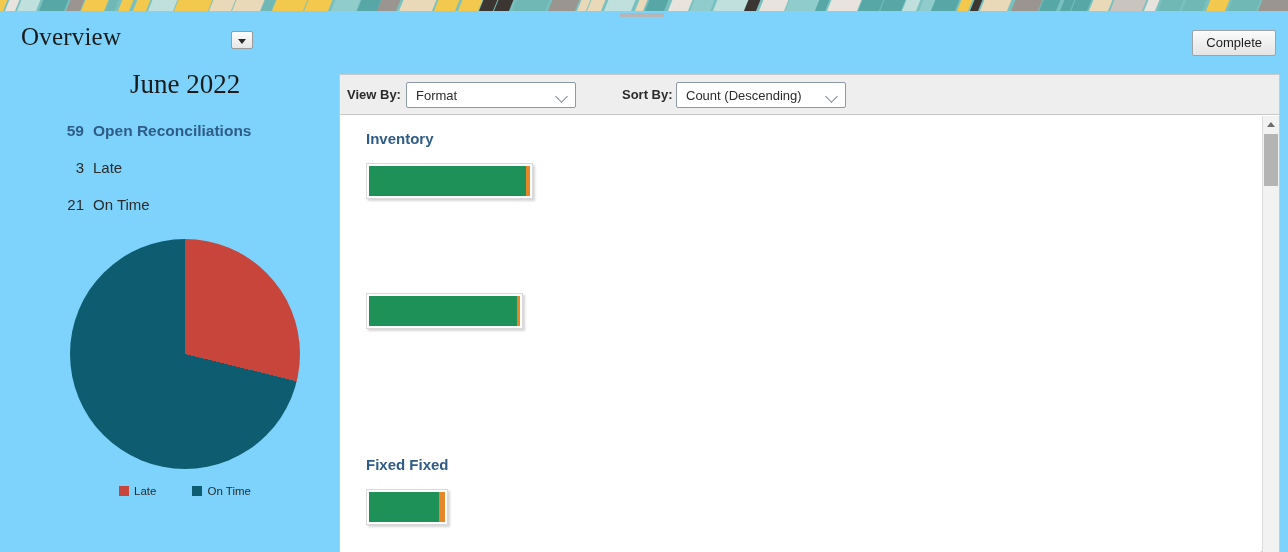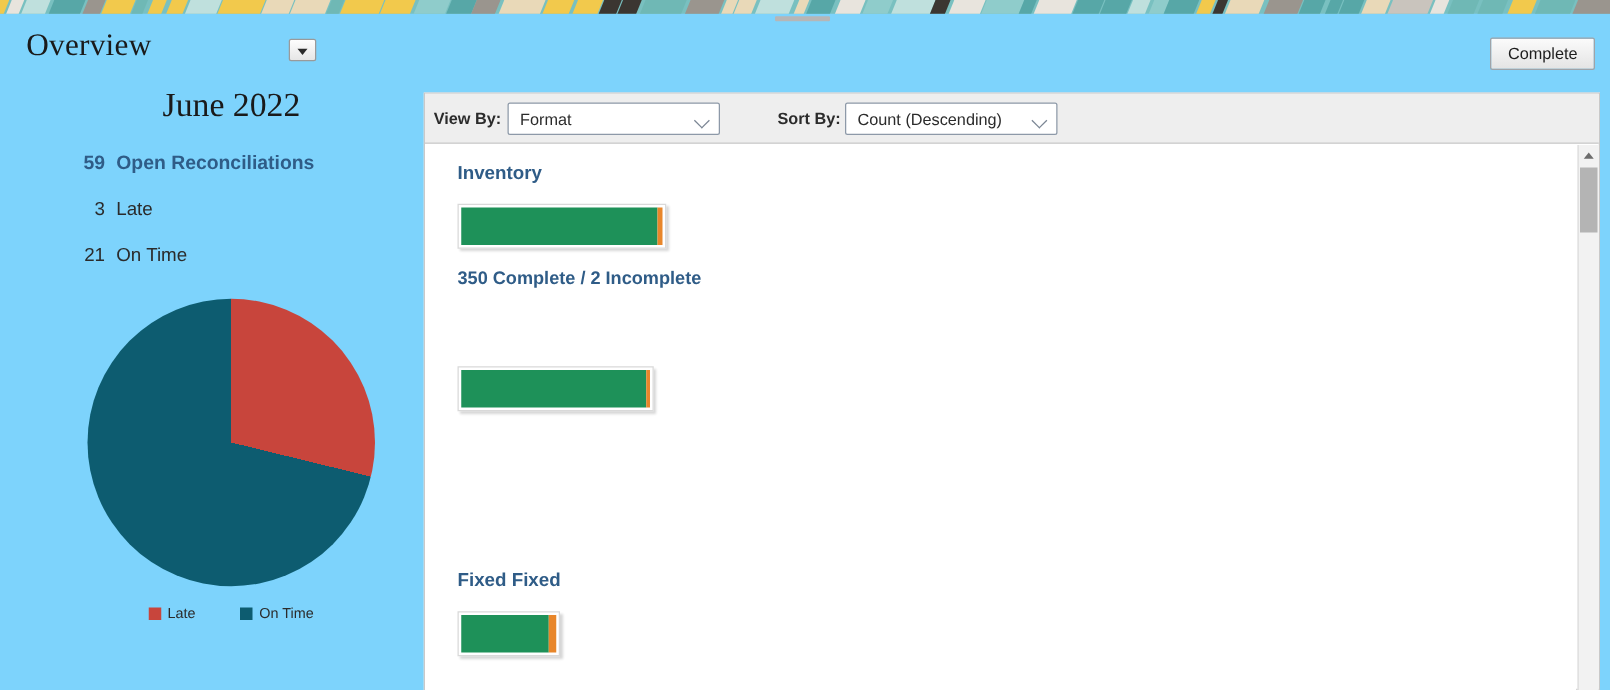--- a/index.html
+++ b/index.html
@@ -310,21 +310,21 @@
         <span class="sel-text">Count (Descending)</span>
         <span class="chev"></span>
       </div>
     </div>
 
     <div class="list-area">
       <div class="list-inner" id="list-inner">
           <div class="item" style="top: 14px;"><div class="item-title">Inventory</div><div class="bar-frame" style="width: 167px;"><div class="bar-track">
                 <div class="bar-seg-complete" style="width: 157px; background: rgb(30, 145, 89);"></div>
                 <div class="bar-seg-incomplete" style="width: 4px; background: rgb(232, 134, 42);"></div>
-              </div></div><div class="item-caption">350 Complete / 2 Incomplete</div></div>
+              </div></div></div>
           <div class="item" style="top: 177px;"><div class="bar-frame" style="width: 157px;"><div class="bar-track">
                 <div class="bar-seg-complete" style="width: 148px; background: rgb(30, 145, 89);"></div>
                 <div class="bar-seg-incomplete" style="width: 3px; background: rgb(232, 134, 42);"></div>
               </div></div></div>
           <div class="item" style="top: 340px;"><div class="item-title">Fixed Fixed</div><div class="bar-frame" style="width: 82px;"><div class="bar-track">
                 <div class="bar-seg-complete" style="width: 70px; background: rgb(30, 145, 89);"></div>
                 <div class="bar-seg-incomplete" style="width: 6px; background: rgb(232, 134, 42);"></div>
               </div></div></div>
         </div>
     </div>

